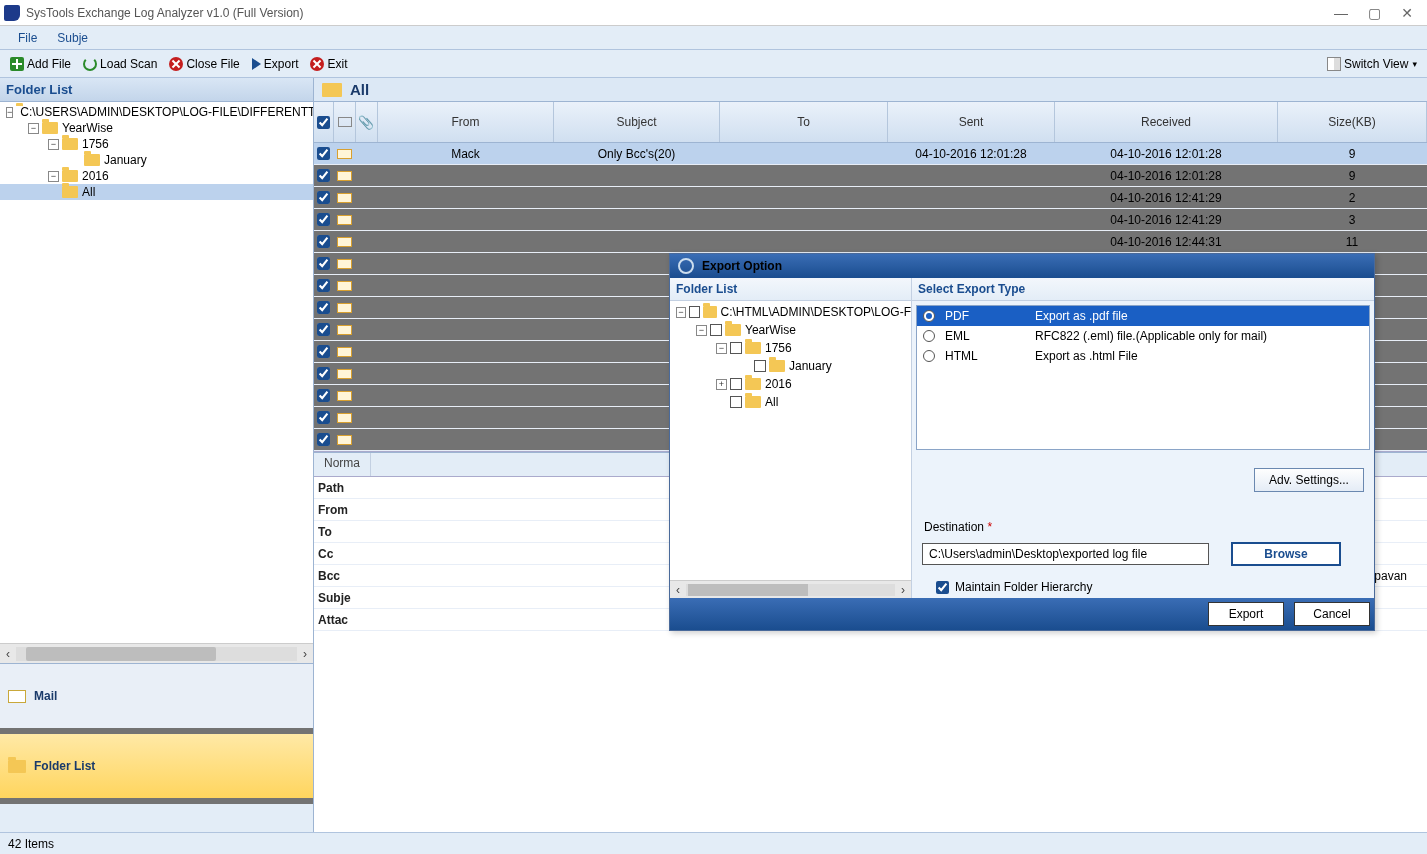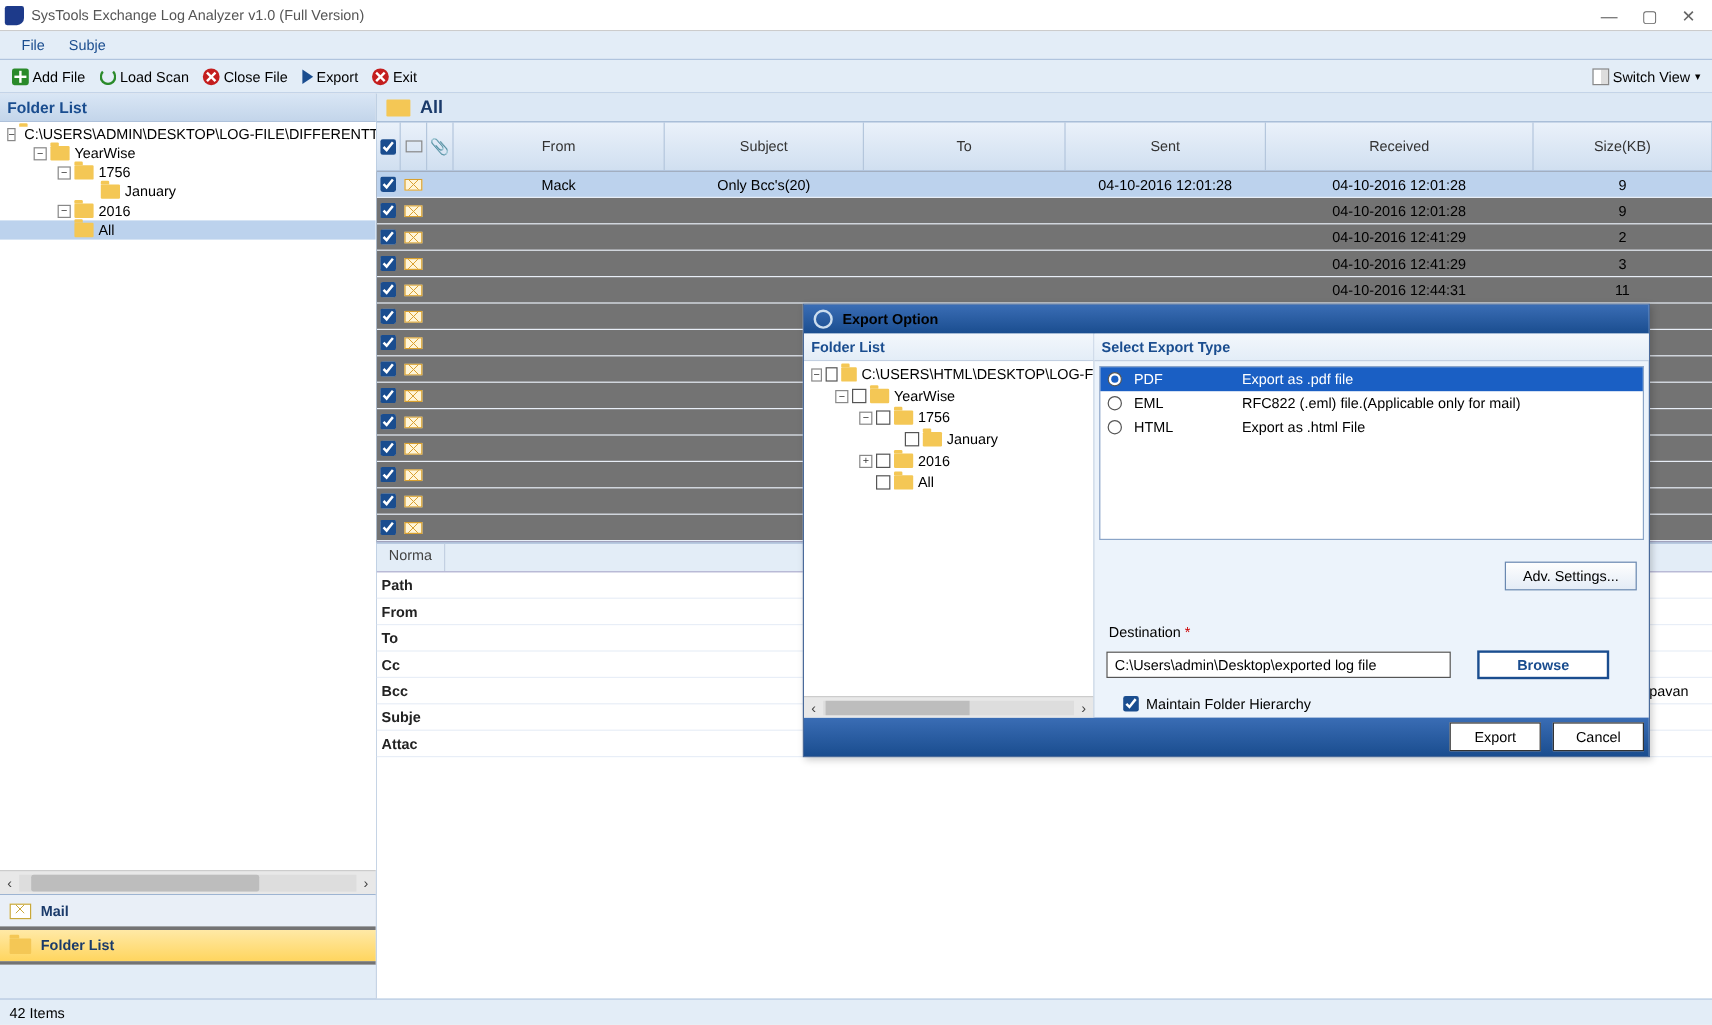--- a/index.html
+++ b/index.html
@@ -34,21 +34,21 @@
 .tree-node .expander{width:11px;height:11px;border:1px solid #888;display:inline-flex;align-items:center;justify-content:center;font-size:9px;line-height:1;margin-right:3px;background:#fff;color:#333}
 .tree-node .noexp{width:14px;display:inline-block}
 .folder-ico{width:16px;height:12px;background:#f4c755;border-radius:1px;margin-right:4px;display:inline-block;position:relative}
 .folder-ico::before{content:"";position:absolute;top:-3px;left:0;width:7px;height:3px;background:#f4c755;border-radius:1px 1px 0 0}
 .tree-node.selected{background:#bcd2ed}
 .left-hscroll{height:20px;background:#e8e8e8;display:flex;align-items:center;border-top:1px solid #ccc}
 .left-hscroll .arrow{width:16px;text-align:center;color:#444;cursor:pointer}
 .left-hscroll .track{flex:1;height:14px;background:#ddd;position:relative}
 .left-hscroll .thumb{position:absolute;left:10px;top:0;height:100%;width:190px;background:#bdbdbd;border-radius:2px}
 .nav-buttons{border-top:1px solid #9db4d2}
-.nav-btn{display:flex;align-items:center;padding:6px 8px;border-bottom:3px solid #737373;cursor:pointer;background:#e9eff7}
+.nav-btn{display:flex;align-items:center;padding:25px 8px;border-bottom:6px solid #737373;cursor:pointer;background:#e9eff7}
 .nav-btn.active{background:linear-gradient(#ffe9a6,#ffd55e)}
 .nav-btn .mail-ico{width:18px;height:13px;background:#fff;border:1px solid #c9a83a;margin-right:8px;position:relative}
 .nav-btn .mail-ico::before{content:"";position:absolute;top:0;left:0;right:0;height:7px;background:linear-gradient(135deg,transparent 48%,#c9a83a 48%,#c9a83a 52%,transparent 52%),linear-gradient(-135deg,transparent 48%,#c9a83a 48%,#c9a83a 52%,transparent 52%)}
 .nav-btn .folder-nav-ico{width:18px;height:13px;background:#f4c755;border-radius:1px;margin-right:8px;position:relative}
 .nav-btn .folder-nav-ico::before{content:"";position:absolute;top:-3px;left:0;width:8px;height:3px;background:#f4c755;border-radius:1px 1px 0 0}
 .nav-btn span{font-weight:bold;color:#1a3a6a}
 .nav-filler{height:28px;background:#e3edf7}
 .right-panel{flex:1;display:flex;flex-direction:column;background:#dce8f5;position:relative}
 .all-header{display:flex;align-items:center;padding:3px 8px;background:#dce8f5}
 .all-header .mail-folder-ico{width:20px;height:14px;background:#f4c755;border-radius:1px;margin-right:8px;position:relative}
@@ -112,21 +112,21 @@
 .et-row.selected .et-radio::after{content:"";width:6px;height:6px;background:#1a5fc4;border-radius:50%}
 .et-name{width:90px}
 .et-desc{flex:1}
 .adv-btn{margin:14px 10px 4px auto;width:110px;height:24px;border:1px solid #6a88b0;background:linear-gradient(#fefefe,#e4ecf6);cursor:pointer;font-size:12px}
 .dest-area{padding:6px 10px}
 .dest-label{margin:18px 0 8px 2px;color:#333}
 .dest-label .ast{color:#c00}
 .dest-row{display:flex;gap:22px;align-items:center}
 .dest-input{flex:0 0 287px;height:22px;border:1px solid #555;padding:2px 6px;font-size:12px}
 .browse-btn{width:110px;height:24px;border:2px solid #1a4d8f;background:#fff;color:#1a4d8f;font-weight:bold;cursor:pointer;font-size:12px}
-.maintain-row{padding:8px 10px 4px 24px;display:flex;}
+.maintain-row{padding:8px 10px 4px 24px;display:flex;align-items:center}
 .maintain-row input{margin-right:6px}
 .dlg-footer{background:linear-gradient(#3a6db5,#1a4d8f);padding:4px;display:flex;justify-content:flex-end;gap:10px}
 .dlg-footer button{width:76px;height:24px;border:1px solid #333;background:#fff;cursor:pointer;font-size:12px}
 .checkbox{width:13px;height:13px;accent-color:#1a4d8f}
 .paperclip{color:#999;font-size:13px}
 .env-header-ico{width:14px;height:10px;border:1px solid #888;position:relative}
 .chevron{font-size:9px;margin-left:4px}
 </style>
 </head>
 <body>
@@ -507,21 +507,21 @@
         <span>Export Option</span>
       </div>
       <div class="dlg-body">
         <div class="dlg-left">
           <div class="dlg-panel-hdr">Folder List</div>
           <div class="dlg-tree">
             <div class="tree-node" style="padding-left:6px">
                 <span class="expander">−</span>
                 <span class="chk"></span>
                 <span class="folder-ico"></span>
-                <span>C:\USERS\HTML\DESKTOP\LOG-F</span>
+                <span>C:\HTML\ADMIN\DESKTOP\LOG-F</span>
               </div>
             <div class="tree-node" style="padding-left:26px">
                 <span class="expander">−</span>
                 <span class="chk"></span>
                 <span class="folder-ico"></span>
                 <span>YearWise</span>
               </div>
             <div class="tree-node" style="padding-left:46px">
                 <span class="expander">−</span>
                 <span class="chk"></span>

